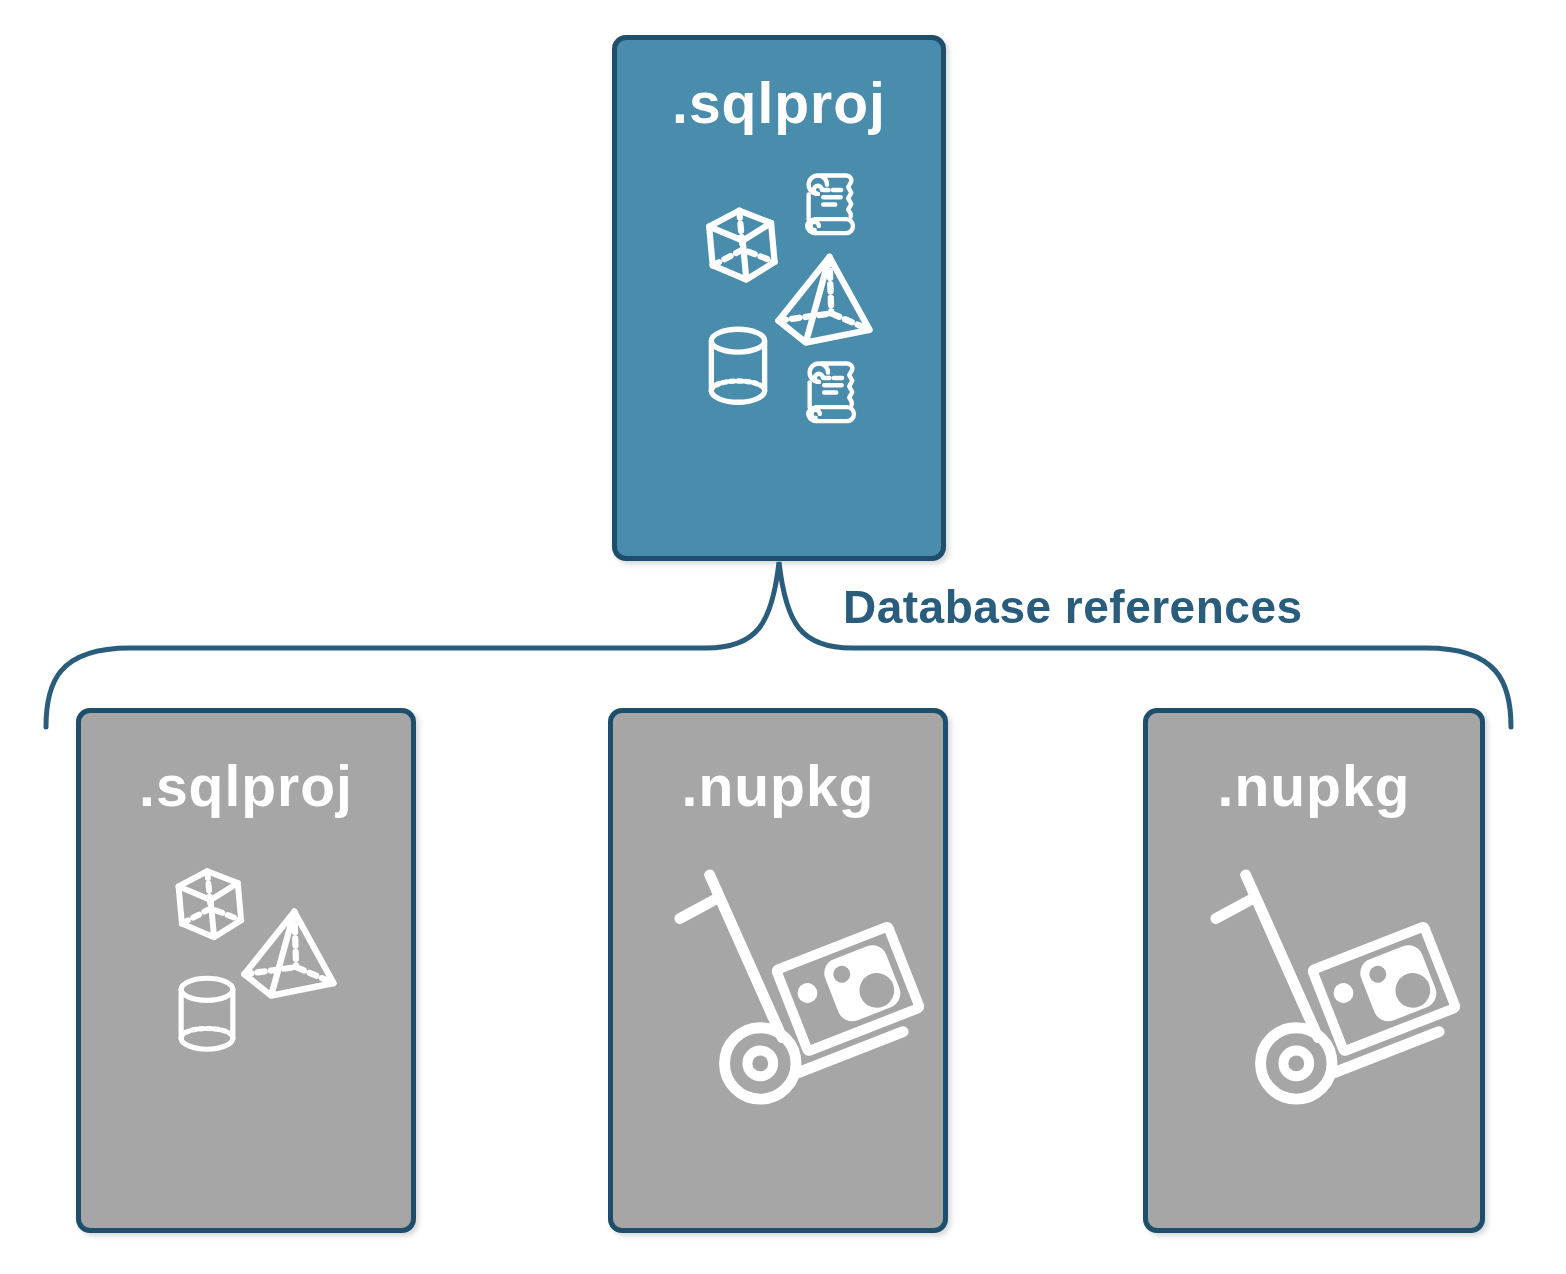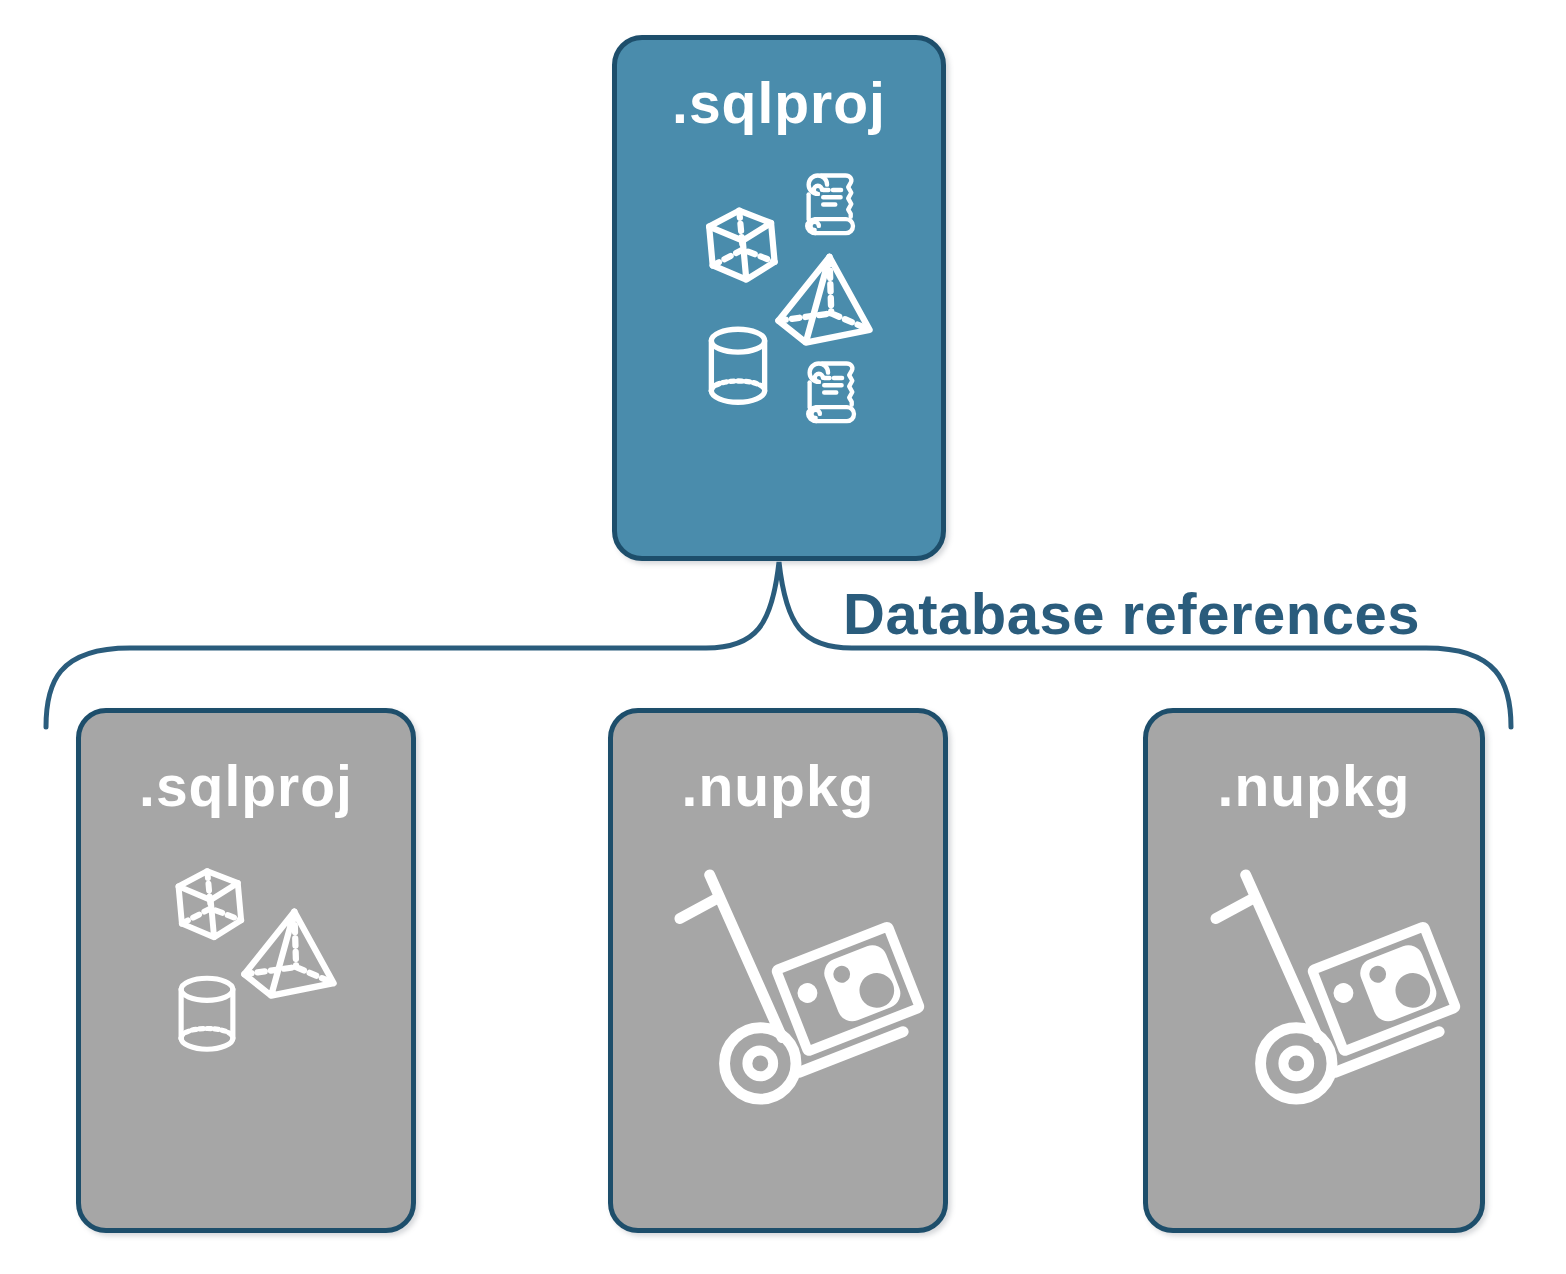--- a/index.html
+++ b/index.html
@@ -7,21 +7,21 @@
     position:relative;
     width:1566px;height:1274px;
     background:#ffffff;
     font-family:"Liberation Sans",sans-serif;
     overflow:hidden;
   }
   .box{
     position:absolute;
     box-sizing:border-box;
     border:5px solid var(--border,#1D4E6B);
-    border-radius:30px;
+    border-radius:14px;
     box-shadow:3px 3px 5px rgba(90,100,110,.25);
   }
   .box.root{background:var(--root-fill,#4A8CAC)}
   .box.child{background:var(--child-fill,#A6A6A6)}
   .box-title{
     position:absolute;left:0;right:0;
     text-align:center;
     font-weight:bold;
     font-size:57px;
     letter-spacing:1px;
@@ -44,21 +44,21 @@
   .brace-path{
     fill:none;
     stroke:var(--connector-line,#2A5C7C);
     stroke-width:5;
     stroke-linecap:round;
   }
   .connector-label{
     position:absolute;
     left:843px;top:580px;
     font-weight:bold;
-    font-size:58px;
+    font-size:46px;
     letter-spacing:.5px;
     color:var(--connector-line,#2A5C7C);
     text-align:right;
   }
 </style>
 </head>
 <body>
 
 <div>
 

